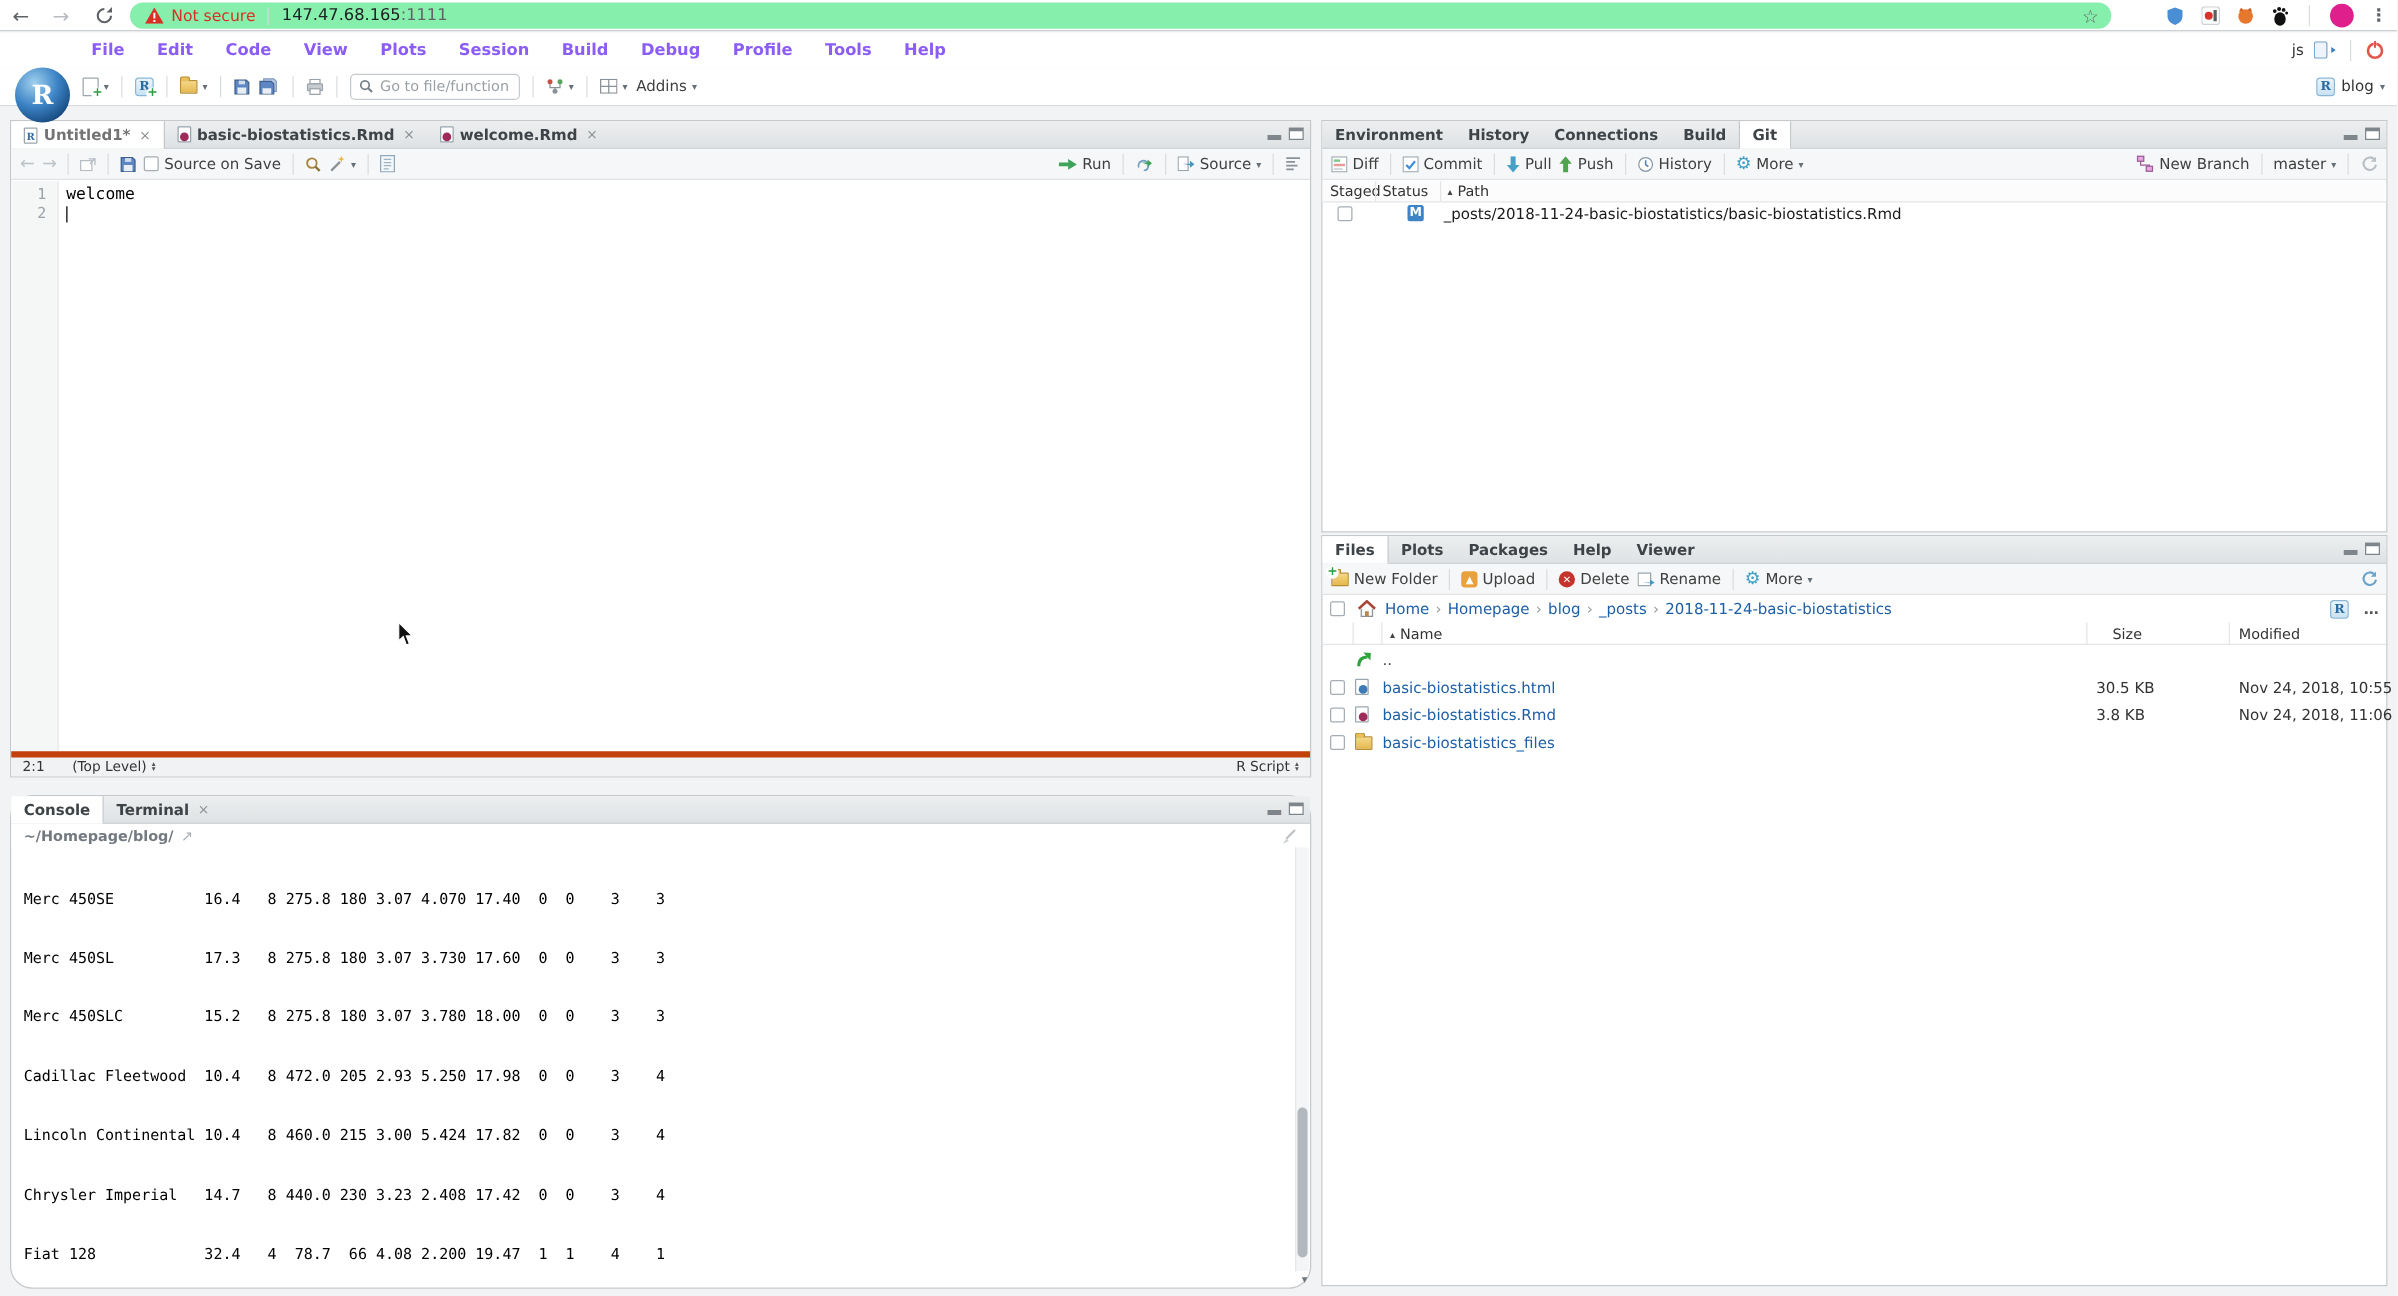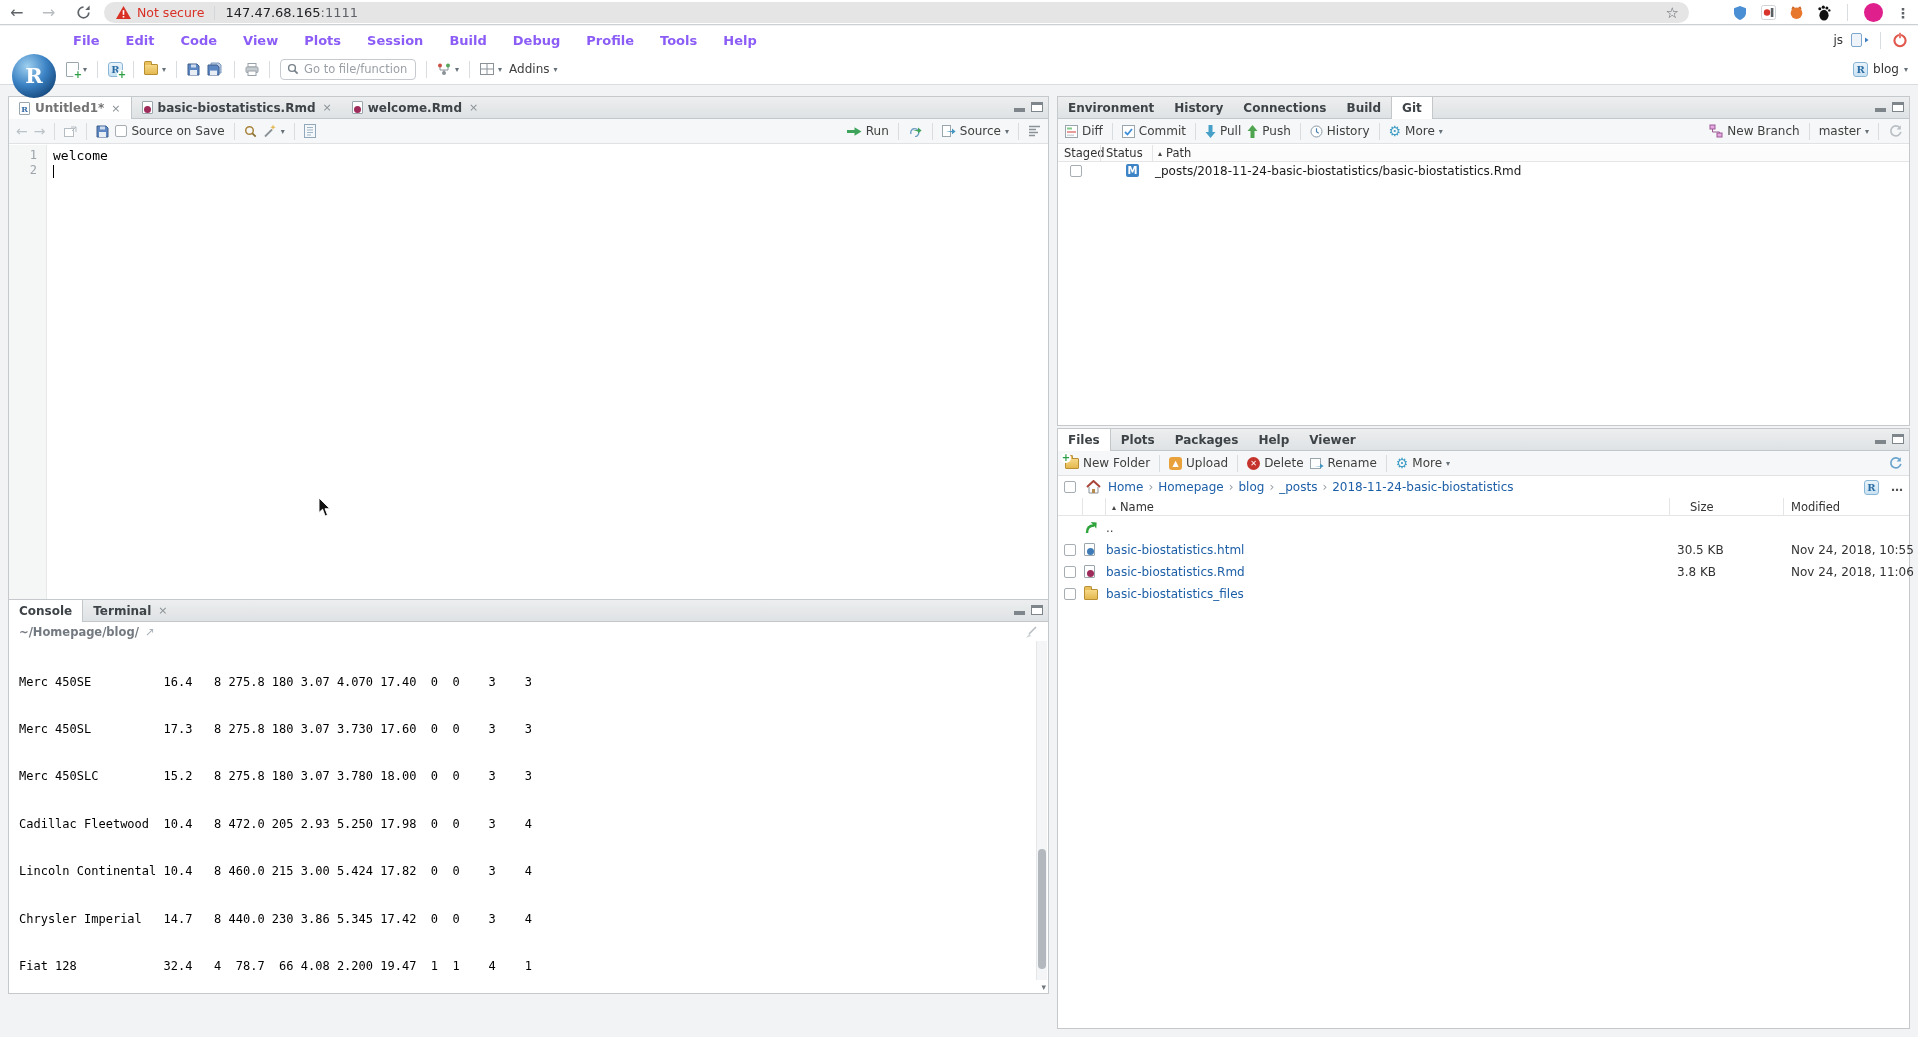--- a/index.html
+++ b/index.html
@@ -5,21 +5,21 @@
   * { box-sizing: border-box; margin: 0; padding: 0; }
   body { font-family: "DejaVu Sans", "Liberation Sans", sans-serif; background:#fff; }
   .screen { position:relative; width:1918px; height:1037px; background:#f2f3f4; overflow:hidden; }
   .abs { position:absolute; }
   .row { display:flex; align-items:center; }
 
   
   .browser { position:absolute; top:0; left:0; right:0; height:25px; background:#fff; border-bottom:1px solid #cdd0d3; }
   .nav-ico { font-size:16px; color:#5f6368; line-height:25px; }
   .nav-ico.dis { color:#b8bcc0; }
-  .urlpill { position:absolute; left:104px; top:2px; width:1585px; height:21px; background:#e5e5e5; border-radius:11px; display:flex; align-items:center; padding:0 10px 0 12px; }
+  .urlpill { position:absolute; left:104px; top:2px; width:1585px; height:21px; background:#86efac; border-radius:11px; display:flex; align-items:center; padding:0 10px 0 12px; }
   .notsecure { color:#d93025; font-size:12.5px; margin-left:6px; }
   .pillsep { width:1px; height:14px; background:#d4d7da; margin:0 10px; }
   .urlhost { color:#202124; font-size:13px; }
   .urlport { color:#5f6368; font-size:13px; }
   .star { margin-left:auto; font-size:15px; color:#5f6368; }
   .extrow { position:absolute; right:8px; top:0; height:25px; display:flex; align-items:center; gap:13px; }
   .avatar { width:19px; height:19px; border-radius:50%; background:#df1f8c; }
   .dots { font-size:14px; color:#5f6368; font-weight:bold; letter-spacing:0; }
 
   
@@ -90,21 +90,21 @@
   
   #files { left:1057px; top:428px; width:853px; height:601px; }
   .crumb { position:absolute; top:47px; left:0; right:0; height:22px; display:flex; align-items:center; padding:0 6px; font-size:12px; }
   .f-hdr { position:absolute; top:69px; left:0; right:0; height:18px; border-bottom:1px solid #e3e5e7; font-size:11.5px; color:#333; }
   .f-row { position:absolute; left:0; right:0; height:22px; font-size:12px; }
   .f-row .cb { position:absolute; left:6px; top:5px; }
   .cell { position:absolute; top:0; line-height:22px; white-space:nowrap; }
   .sort { font-size:8px; color:#444; margin-right:4px; }
 
   
-  #con { left:8px; top:599px; width:1041px; height:395px; }
+  #con { left:8px; top:636px; width:1041px; height:395px;border-radius:18px; }
   .wdline { position:absolute; top:23px; left:0; right:0; height:18px; display:flex; align-items:center; padding:0 10px; font-size:11.5px; font-weight:bold; color:#737980; background:#fff; }
   .con-out { position:absolute; top:41px; left:0; right:14px; bottom:0; font-family:"DejaVu Sans Mono","Liberation Mono",monospace; font-size:12px; line-height:15.8px; white-space:pre; color:#000000; padding:2px 0 0 10px; overflow:hidden; }
   .scrollbar { position:absolute; right:1px; top:41px; bottom:13px; width:11px; background:#f4f5f6; border-left:1px solid #e4e6e8; }
   .thumb { position:absolute; left:1px; right:1px; top:208px; height:120px; background:#b2b8bd; border-radius:4px; }
   .sb-down { position:absolute; right:2px; bottom:1px; font-size:9px; color:#70777c; }
 
   svg { display:block; flex:none; }
 </style>
 </head>
 <body>
@@ -661,21 +661,21 @@
             <path d="M5.5 7.5L2 12l5-2z" fill="#cfd4d7"></path>
           </svg>
       </span>
     </div>
     <div class="con-out">
       <div>Merc 450SE          16.4   8 275.8 180 3.07 4.070 17.40  0  0    3    3</div>
       <div>Merc 450SL          17.3   8 275.8 180 3.07 3.730 17.60  0  0    3    3</div>
       <div>Merc 450SLC         15.2   8 275.8 180 3.07 3.780 18.00  0  0    3    3</div>
       <div>Cadillac Fleetwood  10.4   8 472.0 205 2.93 5.250 17.98  0  0    3    4</div>
       <div>Lincoln Continental 10.4   8 460.0 215 3.00 5.424 17.82  0  0    3    4</div>
-      <div>Chrysler Imperial   14.7   8 440.0 230 3.86 5.345 17.42  0  0    3    4</div>
+      <div>Chrysler Imperial   14.7   8 440.0 230 3.23 2.408 17.42  0  0    3    4</div>
       <div>Fiat 128            32.4   4  78.7  66 4.08 2.200 19.47  1  1    4    1</div>
       
       
       
       
       
       
       
       
       

